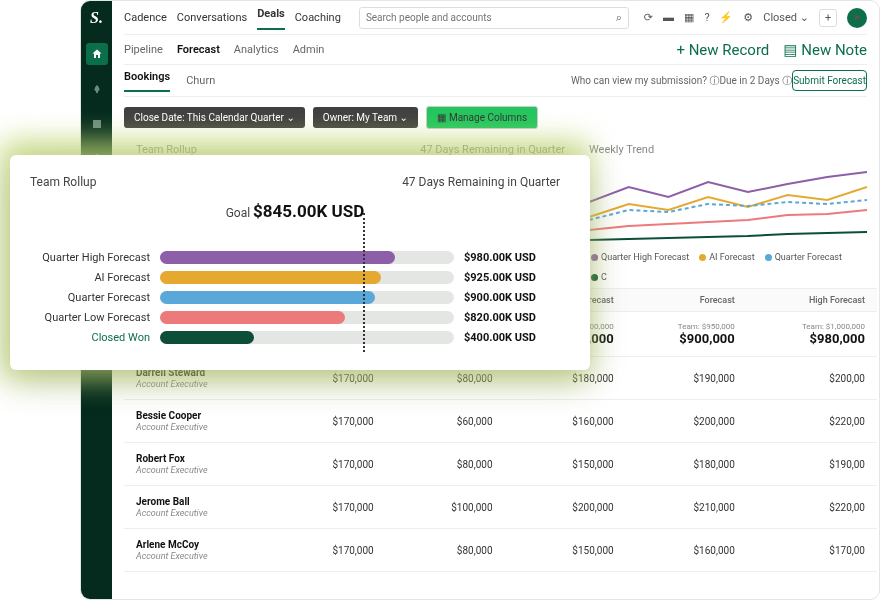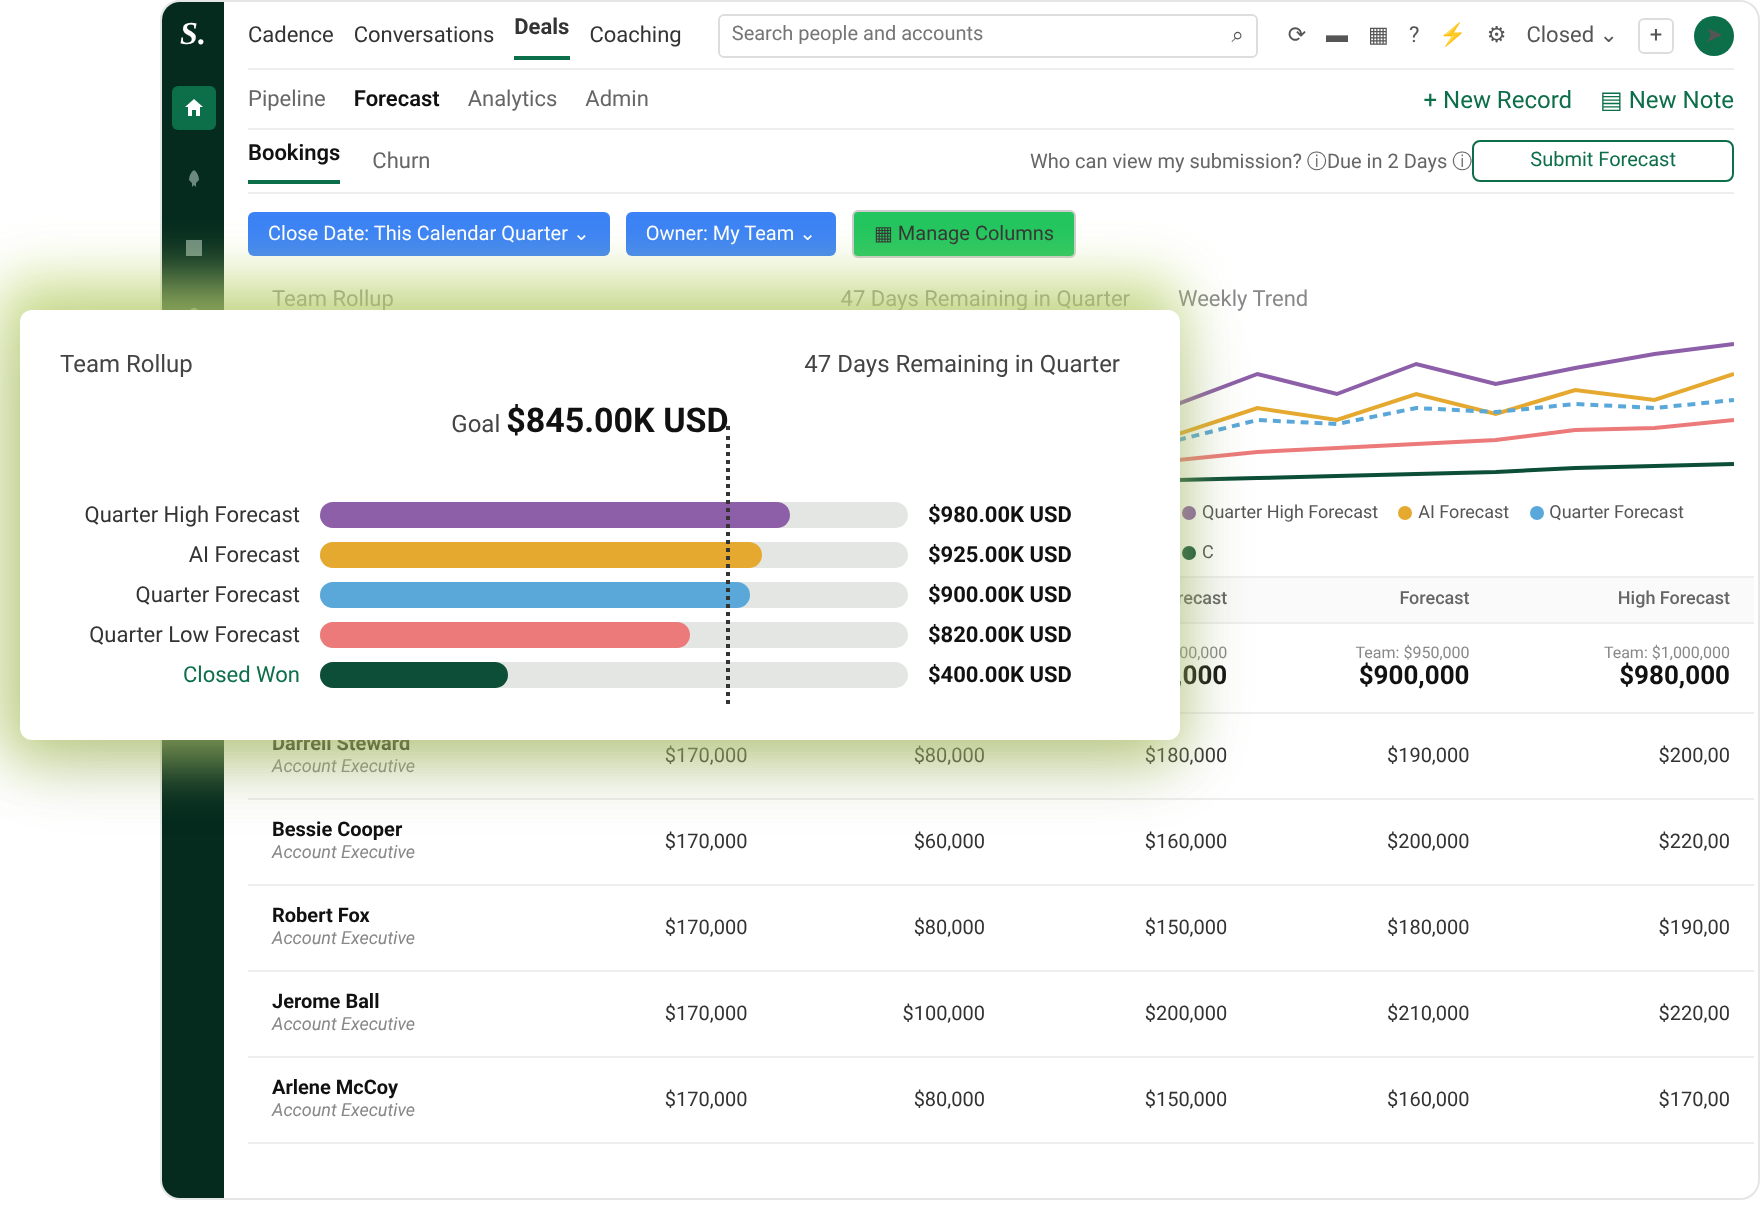--- a/index.html
+++ b/index.html
@@ -15,28 +15,28 @@
 .nav-link.active { font-weight:700; padding-bottom:8px; border-bottom:2px solid #0d6e4a; margin-bottom:-1px; }
 .search-box { flex:0 0 270px; display:flex; align-items:center; border:1px solid #ddd; border-radius:3px; height:22px; padding:0 6px; margin-left:8px; }
 .search-input { border:none; outline:none; font-size:10px; flex:1; }
 .top-icons { display:flex; gap:10px; margin-left:auto; align-items:center; }
 .top-icons span, .top-icons .u { font-size:11px; color:#555; }
 .plus-btn { border:1px solid #ddd; border-radius:3px; width:18px; height:18px; display:flex; align-items:center; justify-content:center; font-size:12px; }
 .send-btn { background:#0d6e4a; color:#fff; width:20px; height:20px; border-radius:50%; display:flex; align-items:center; justify-content:center; font-size:11px; }
 .subnav { display:flex; align-items:center; height:30px; gap:14px; font-size:11px; color:#666; border-bottom:1px solid #eee; }
 .subnav .sub-link.active { color:#111; font-weight:600; }
 .subnav-right { margin-left:auto; display:flex; gap:14px; }
-.subnav-right a { color:#0d6e4a; font-size:12px; text-decoration:none; }
+.subnav-right a { color:#0d6e4a; font-size:15px; text-decoration:none; }
 .tabsrow { display:flex; align-items:center; height:32px; gap:16px; border-bottom:1px solid #eee; }
 .tab { font-size:11px; color:#666; }
 .tab.active { font-weight:600; color:#111; border-bottom:2px solid #0d6e4a; padding-bottom:7px; margin-bottom:-1px; }
 .tabsrow-right { margin-left:auto; display:flex; align-items:center; font-size:10px; color:#666; }
-.submit-btn { border:1px solid #0d6e4a; color:#0d6e4a; border-radius:4px; padding:4px 28px; font-size:10px; cursor:pointer; }
+.submit-btn { border:1px solid #0d6e4a; color:#0d6e4a; border-radius:4px; padding:4px 0; font-size:10px; cursor:pointer; }
 .filters { display:flex; gap:8px; height:40px; align-items:center; padding:0 0; }
-.pill { background:#3b82f6; color:#fff; font-size:10px; padding:5px 10px; border-radius:3px; cursor:pointer; }
+.pill { background:#404040; color:#fff; font-size:10px; padding:5px 10px; border-radius:3px; cursor:pointer; }
 .pill.outline { background:#22c55e; color:#333; border:1px solid #ccc; }
 .content-grid { display:flex; gap:0; }
 .left-panel { flex:0 0 453px; }
 .panel-title { font-size:11px; color:#888; padding:6px 12px; }
 .panel-title .sub { float:right; }
 .chart-panel { flex:1; padding:6px 0 0 12px; }
 .chart-header { font-size:11px; color:#888; margin-bottom:6px; }
 .mini-chart { height:84px; position:relative; }
 .mini-chart svg { width:100%; height:100%; }
 .chart-xaxis { display:flex; justify-content:space-between; font-size:9px; color:#888; padding:2px 4px; }

